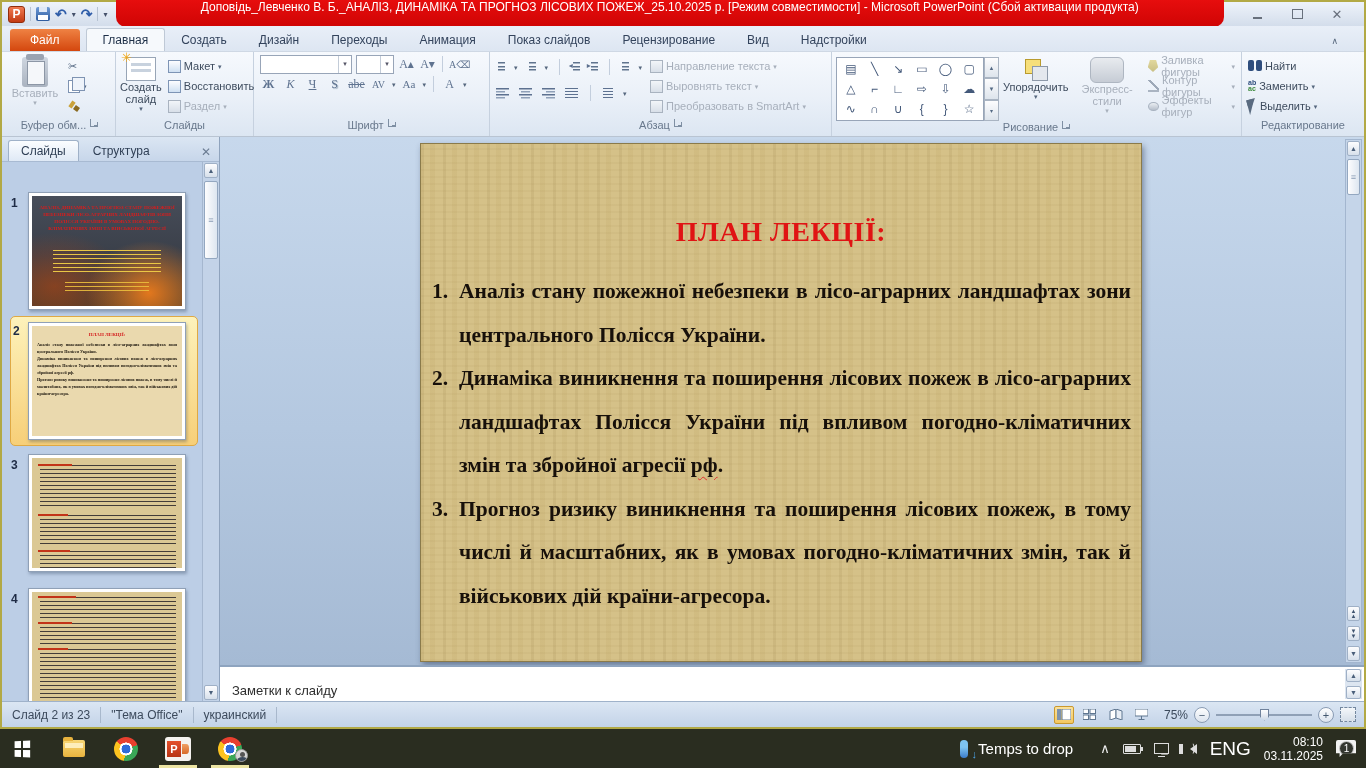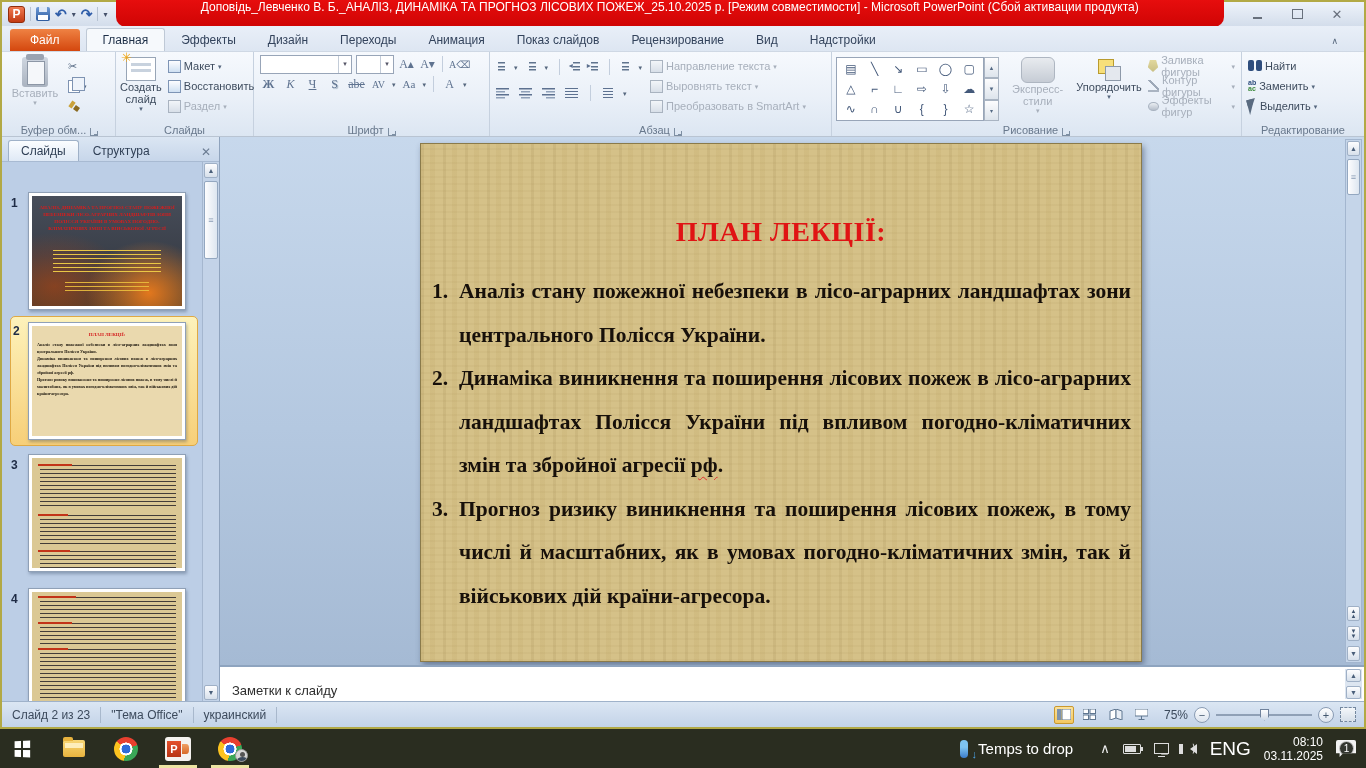--- a/index.html
+++ b/index.html
@@ -39,21 +39,21 @@
   .rtab.file { background:linear-gradient(#ef8243,#d4470e); color:#fff; margin-right:6px; padding:4px 20px; }
   .rtab.sel { background:#f6f9fc; border:1px solid #bfc9d6; border-bottom:none; color:#1f3048; }
   .rib-collapse { position:absolute; right:26px; bottom:5px; color:#5c6c80; font-size:9px; }
 
   
   .ribbon { height:86px; background:linear-gradient(#f6f9fd 0%,#eaf0f8 55%,#dce6f2 100%);
             border-top:1px solid #cfd8e4; border-bottom:1px solid #b9c4d2;
             display:flex; align-items:stretch; padding-left:2px; }
   .rgroup { display:flex; flex-direction:column; border-right:1px solid #c6d1df; padding:3px 4px 0; position:relative; }
   .rg-body { flex:1; display:flex; gap:4px; }
-  .rg-label { height:17px; display:flex; align-items:flex-end; justify-content:center; gap:4px;
+  .rg-label { height:17px; display:flex; align-items:flex-start; justify-content:center; gap:4px;
               font-size:11px; color:#68788c; }
   .launcher { width:8px; height:8px; border-left:1px solid #7e8fa3; border-bottom:1px solid #7e8fa3; position:relative; }
   .launcher:after { content:""; position:absolute; right:0px; bottom:0px; width:3px; height:3px; border-right:1px solid #7e8fa3; border-bottom:1px solid #7e8fa3; }
   .bigbtn { width:54px; display:flex; flex-direction:column; align-items:center; justify-content:flex-start;
             font-size:11px; color:#3e4c5e; text-align:center; padding-top:2px; border-radius:3px; }
   .bigbtn .cap { line-height:12px; }
   .dd { font-size:7px; color:#55友; color:#55667e; line-height:7px; }
   .dim { color:#a7afbb !important; }
   .smrow { display:flex; align-items:center; gap:3px; font-size:11px; color:#3e4c5e; height:18px; padding:0 2px; }
   .col { display:flex; flex-direction:column; justify-content:flex-start; gap:2px; }
@@ -267,21 +267,21 @@
       <div class="winbtns">
         <div class="wb wb-min"></div>
         <div class="wb wb-max"></div>
         <div class="wb wb-close">✕</div>
       </div>
     </div>
 
     <div class="tabrow">
       <div class="rtab file">Файл</div>
       <div class="rtab sel">Главная</div>
-      <div class="rtab">Эффекты</div>
+      <div class="rtab">Создать</div>
       <div class="rtab">Дизайн</div>
       <div class="rtab">Переходы</div>
       <div class="rtab">Анимация</div>
       <div class="rtab">Показ слайдов</div>
       <div class="rtab">Рецензирование</div>
       <div class="rtab">Вид</div>
       <div class="rtab">Надстройки</div>
       <span class="rib-collapse">∧</span>
     </div>
 
@@ -448,29 +448,29 @@
               <span class="shp">{</span>
               <span class="shp">}</span>
               <span class="shp">☆</span>
             </div>
             <div class="shp-scroll">
               <div>▲</div>
               <div>▼</div>
               <div>▾</div>
             </div>
           </div>
+          <div class="bigbtn" style="width:76px">
+            <div class="arrange-ic"></div>
+            <span class="cap">Упорядочить</span>
+            <span class="dd">▾</span>
+          </div>
           <div class="bigbtn dim" style="width:84px">
             <div class="styles-ic"></div>
             <span class="cap dim">Экспресс-стили</span>
             <span class="dd dim">▾</span>
-          </div>
-          <div class="bigbtn" style="width:76px">
-            <div class="arrange-ic"></div>
-            <span class="cap">Упорядочить</span>
-            <span class="dd">▾</span>
           </div>
           <div class="col" style="padding-top:2px">
             <div class="smrow dim">
                 <span class="fill-ic"></span>
                 <span>Заливка фигуры</span>
                 <span class="dd dim">▾</span>
               </div>
             <div class="smrow dim">
                 <span class="line-ic"></span>
                 <span>Контур фигуры</span>

